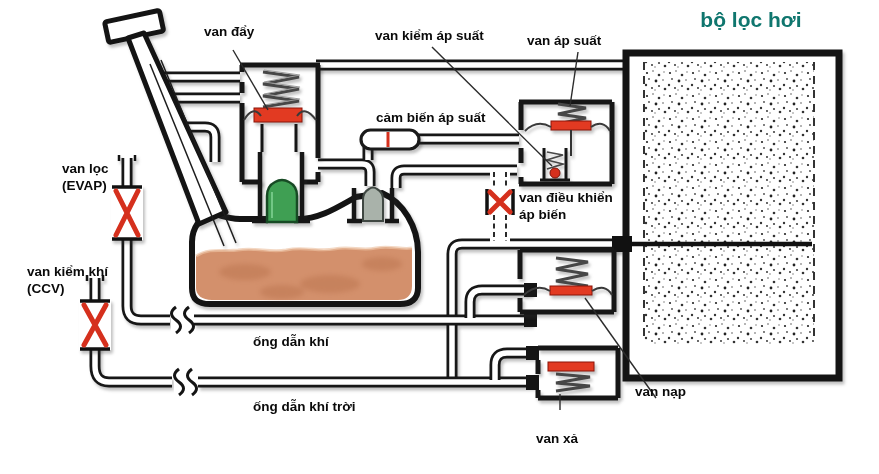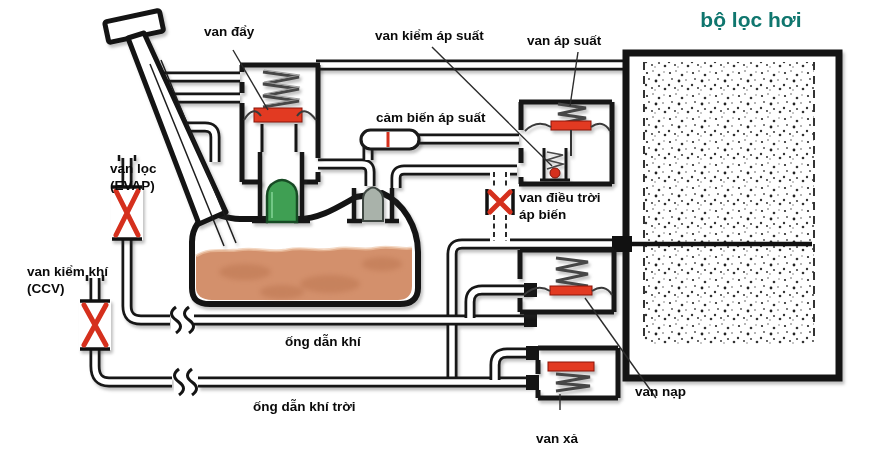--- a/index.html
+++ b/index.html
@@ -237,29 +237,29 @@
     <path class="thin" d="M656,398 L585,298"></path>
     <path class="thin" d="M560,410 L560,394"></path>
   </g>
 </svg>
 
 <div class="title" style="left:663px;top:8px;">bộ lọc hơi</div>
 <div class="lbl" style="left:204px;top:23px;text-align:right;">van đẩy</div>
 <div class="lbl" style="left:357px;top:27px;margin-left:18px;">van kiểm áp suất</div>
 <div class="lbl" style="left:527px;top:32px;">van áp suất</div>
 <div class="lbl" style="left:354px;top:109px;margin-left:22px;">cảm biến áp suất</div>
-<div class="lbl" style="left:62px;top:160px;margin-left:48px;">
+<div class="lbl" style="left:62px;top:160px;">
   <div>van lọc</div>
   <div>(EVAP)</div>
 </div>
 <div class="lbl" style="left:27px;top:263px;">
   <div>van kiểm khí</div>
   <div>(CCV)</div>
 </div>
 <div class="lbl" style="left:519px;top:189px;">
-  <div>van điều trời</div>
+  <div>van điều khiển</div>
   <div>áp biến</div>
 </div>
-<div class="lbl" style="left:253px;top:333px;margin-left:32px;">ống dẫn khí</div>
+<div class="lbl" style="left:253px;top:333px;">ống dẫn khí</div>
 <div class="lbl" style="left:253px;top:391px;margin-top:7px;">ống dẫn khí trời</div>
 <div class="lbl" style="left:536px;top:430px;">van xả</div>
 <div class="lbl" style="left:635px;top:383px;">van nạp</div>
 </div>
 
 </body></html>

